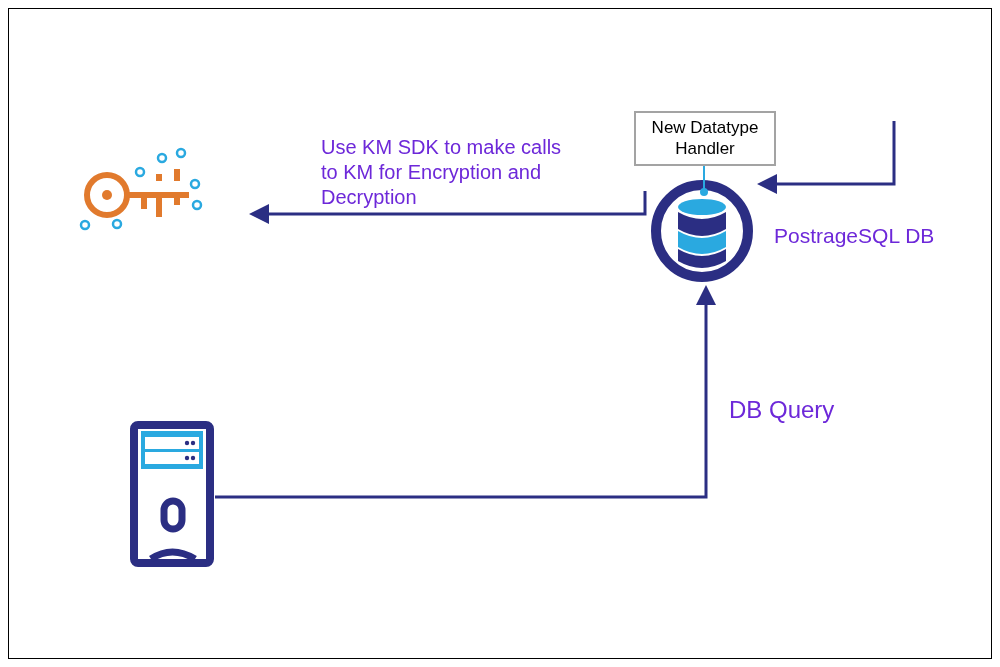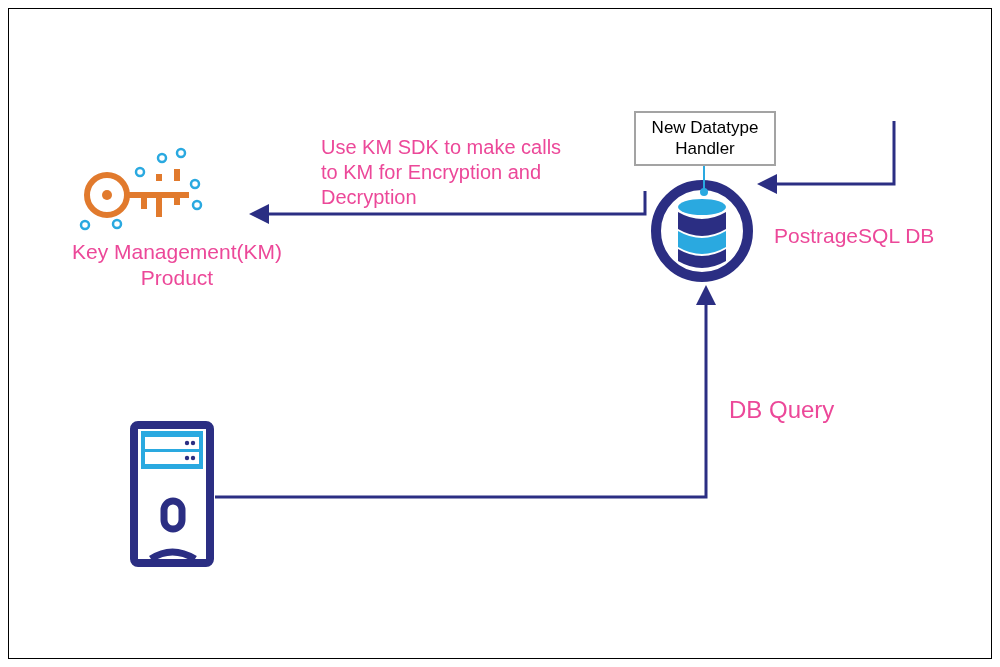--- a/index.html
+++ b/index.html
@@ -14,21 +14,21 @@
     position: absolute;
     left: 8px;
     top: 8px;
     width: 984px;
     height: 651px;
     border: 1px solid #000;
     box-sizing: border-box;
   }
   .label {
     position: absolute;
-    color: #ec4899;
+    color: #6d28d9;
     font-size: 21px;
     line-height: 1.25;
   }
   .small-label {
     position: absolute;
     color: #000;
     font-size: 17px;
     line-height: 1.25;
     text-align: center;
   }
@@ -109,24 +109,20 @@
     <path d="M636 182 L636 205 L250 205" fill="none" stroke="#2B2E83" stroke-width="3" marker-end="url(#arrow-darkblue)"></path>
 
     <path d="M885 112 L885 175 L758 175" fill="none" stroke="#2B2E83" stroke-width="3" marker-end="url(#arrow-darkblue)"></path>
 
     <path d="M206 488 L697 488 L697 286" fill="none" stroke="#2B2E83" stroke-width="3" marker-end="url(#arrow-darkblue)"></path>
 
     <line x1="695" y1="150" x2="695" y2="180" stroke="#2AA9E0" stroke-width="2"></line>
     <circle cx="695" cy="183" r="4" fill="#2AA9E0"></circle>
   </svg>
 
-  <div class="label" style="left:38px; top:230px; width:260px; text-align:center;">
-    <span style="white-space:pre-line;">Key Management(KM)
-Product</span>
-  </div>
 
 
   <div class="label" style="left:765px; top:214px;">
     <span>PostrageSQL DB</span>
   </div>
 
   <div class="label" style="left:312px; top:126px; font-size:20px; max-width:310px;">
     <span style="white-space:pre-line;">Use KM SDK to make calls
 to KM for Encryption and
 Decryption</span>

